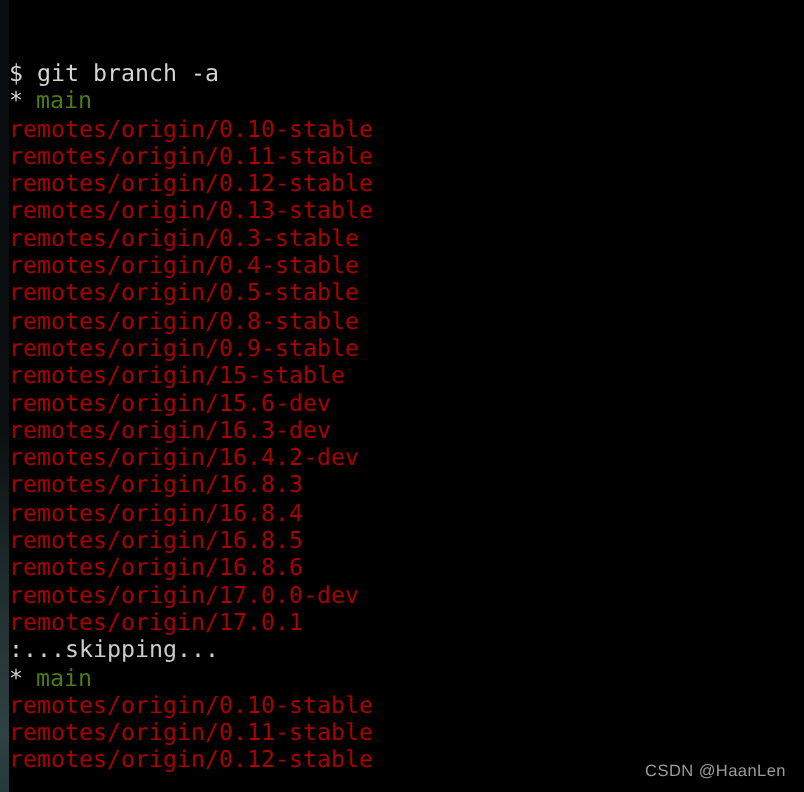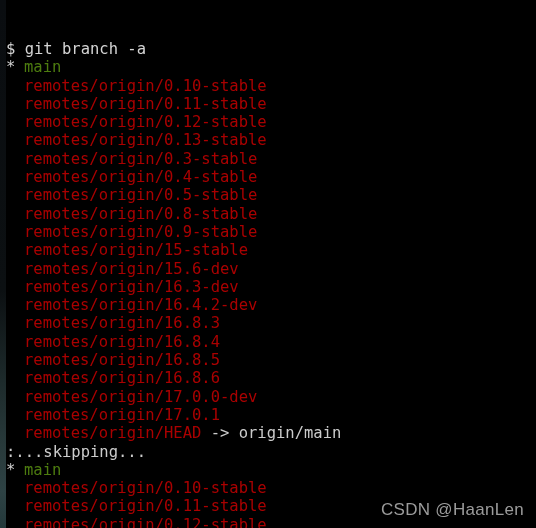--- a/index.html
+++ b/index.html
@@ -47,32 +47,32 @@
     line-height: 18.3px;
     font-size: 15.5px;
     letter-spacing: 0px;
     white-space: pre;
     font-family: "DejaVu Sans Mono", "Liberation Mono", monospace;
   }
   .c-white  { color: #d4d4d4; }
   .c-red    { color: #aa0000; }
   .c-green  { color: #4d7c0f; }
   .c-grey   { color: #cccccc; }
-  .indent2  { padding-left: 18px; }
+  .indent2  { }
   .star {
     display: inline-block;
     width: 18px;
     color: #d0d0d0;
   }
   #watermark {
     position: absolute;
     right: 12px;
     bottom: 8px;
     color: #9b9b9b;
-    font-size: 17px;
+    font-size: 11px;
     font-family: "Liberation Sans", sans-serif;
     letter-spacing: 0.3px;
     z-index: 4;
     user-select: none;
   }
 </style>
 </head>
 <body>
 
 <div id="screen">
@@ -98,21 +98,20 @@
     <div class="line indent2"><span class="c-red">remotes/origin/15.6-dev</span></div>
     <div class="line indent2"><span class="c-red">remotes/origin/16.3-dev</span></div>
     <div class="line indent2"><span class="c-red">remotes/origin/16.4.2-dev</span></div>
     <div class="line indent2"><span class="c-red">remotes/origin/16.8.3</span></div>
     <div class="line indent2"><span class="c-red">remotes/origin/16.8.4</span></div>
     <div class="line indent2"><span class="c-red">remotes/origin/16.8.5</span></div>
     <div class="line indent2"><span class="c-red">remotes/origin/16.8.6</span></div>
     <div class="line indent2"><span class="c-red">remotes/origin/17.0.0-dev</span></div>
     <div class="line indent2"><span class="c-red">remotes/origin/17.0.1</span></div>
 
-    <div class="line indent2"><span class="c-red">remotes/origin/HEAD</span><span class="c-grey"> </span><span class="c-grey">-&gt;</span><span class="c-grey"> </span><span class="c-grey">origin/main</span></div>
 
     <div class="line"><span class="c-grey">:...skipping...</span></div>
 
     <div class="line"><span class="star">*</span><span class="c-green">main</span></div>
 
     <div class="line indent2"><span class="c-red">remotes/origin/0.10-stable</span></div>
     <div class="line indent2"><span class="c-red">remotes/origin/0.11-stable</span></div>
     <div class="line indent2"><span class="c-red">remotes/origin/0.12-stable</span></div>
 
   </div>

